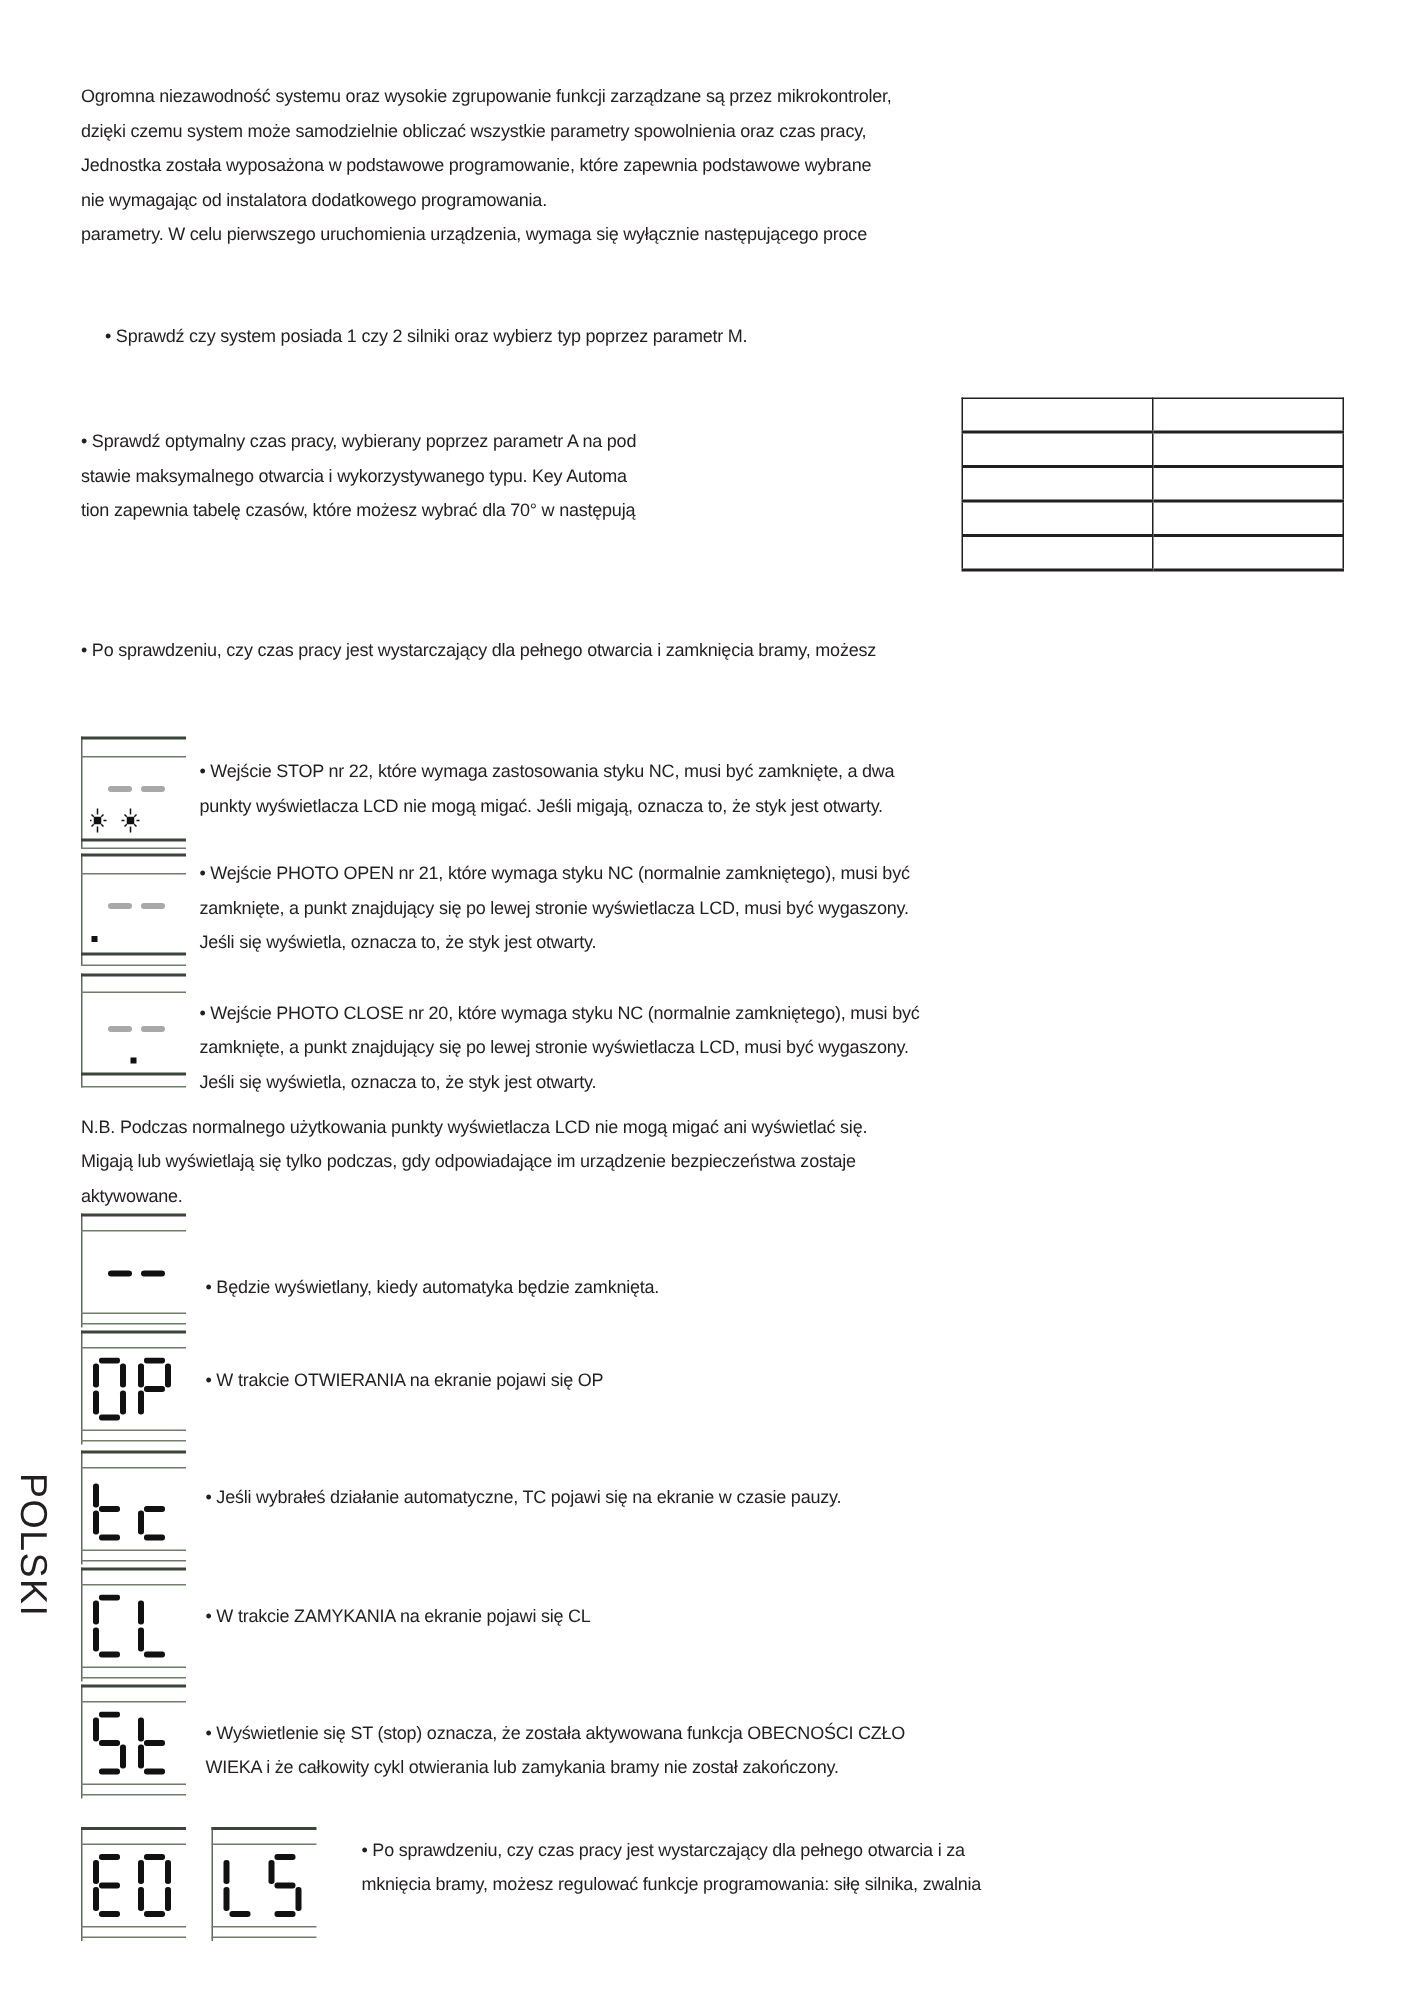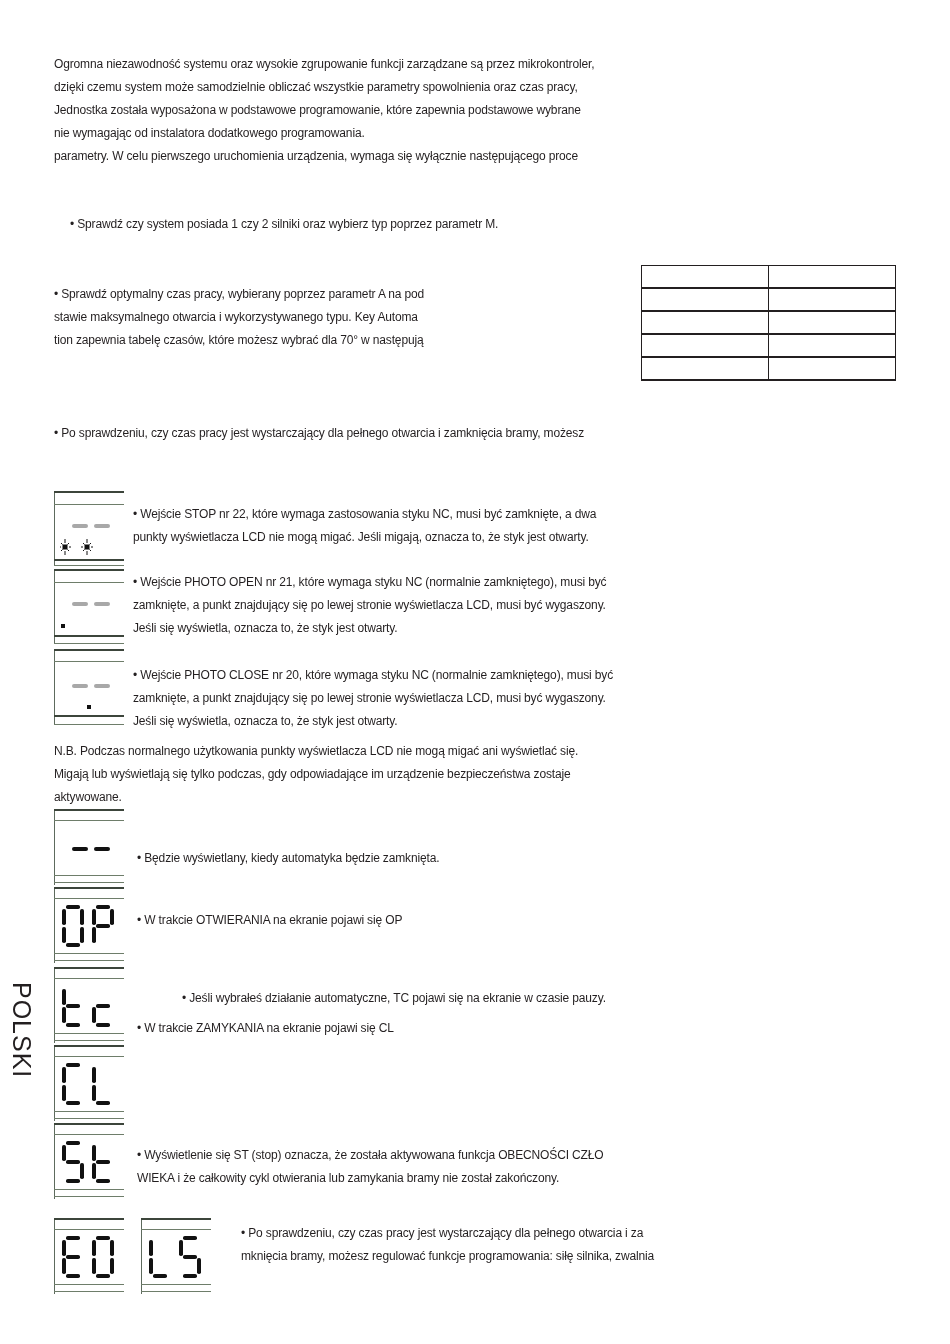--- a/index.html
+++ b/index.html
@@ -192,38 +192,38 @@
       <svg width="62" height="44" style="top:18px;">
         <rect class="seg" x="6" y="38" width="14" height="4" rx="1.8"></rect>
         <rect class="seg" x="2" y="22" width="4" height="16" rx="1.8"></rect>
         <rect class="seg" x="2" y="4" width="4" height="16" rx="1.8"></rect>
         <rect class="seg" x="6" y="19" width="14" height="4" rx="1.8"></rect>
         <rect class="seg" x="36" y="38" width="14" height="4" rx="1.8"></rect>
         <rect class="seg" x="32" y="22" width="4" height="16" rx="1.8"></rect>
         <rect class="seg" x="36" y="19" width="14" height="4" rx="1.8"></rect>
       </svg>
     </div>
-    <div class="txt" style="left: 137px; top: 987px; margin-left: 45px;">• Jeśli wybrałeś działanie automatyczne, TC pojawi się na ekranie w czasie pauzy.</div>
+    <div class="txt" style="left: 137px; top: 987px;">• Jeśli wybrałeś działanie automatyczne, TC pojawi się na ekranie w czasie pauzy.</div>
     <div class="lcd" style="left: 54px; top: 1045px; height: 76px;">
       <div class="frame"></div>
       <div class="ln dark" style="top:0;"></div>
       <div class="ln" style="top:11px;"></div>
       <div class="ln" style="top:66px;"></div>
       <div class="ln" style="top:73px;"></div>
       <svg width="62" height="44" style="top:18px;">
         <rect class="seg" x="6" y="0" width="14" height="4" rx="1.8"></rect>
         <rect class="seg" x="6" y="38" width="14" height="4" rx="1.8"></rect>
         <rect class="seg" x="2" y="22" width="4" height="16" rx="1.8"></rect>
         <rect class="seg" x="2" y="4" width="4" height="16" rx="1.8"></rect>
         <rect class="seg" x="36" y="38" width="14" height="4" rx="1.8"></rect>
         <rect class="seg" x="32" y="22" width="4" height="16" rx="1.8"></rect>
         <rect class="seg" x="32" y="4" width="4" height="16" rx="1.8"></rect>
       </svg>
     </div>
-    <div class="txt" style="left: 137px; top: 1017px;">• W trakcie ZAMYKANIA na ekranie pojawi się CL</div>
+    <div class="txt" style="left: 137px; top: 1066px;">• W trakcie ZAMYKANIA na ekranie pojawi się CL</div>
     <div class="lcd" style="left: 54px; top: 1123px; height: 76px;">
       <div class="frame"></div>
       <div class="ln dark" style="top:0;"></div>
       <div class="ln" style="top:11px;"></div>
       <div class="ln" style="top:66px;"></div>
       <div class="ln" style="top:73px;"></div>
       <svg width="62" height="44" style="top:18px;">
         <rect class="seg" x="6" y="0" width="14" height="4" rx="1.8"></rect>
         <rect class="seg" x="20" y="22" width="4" height="16" rx="1.8"></rect>
         <rect class="seg" x="6" y="38" width="14" height="4" rx="1.8"></rect>

